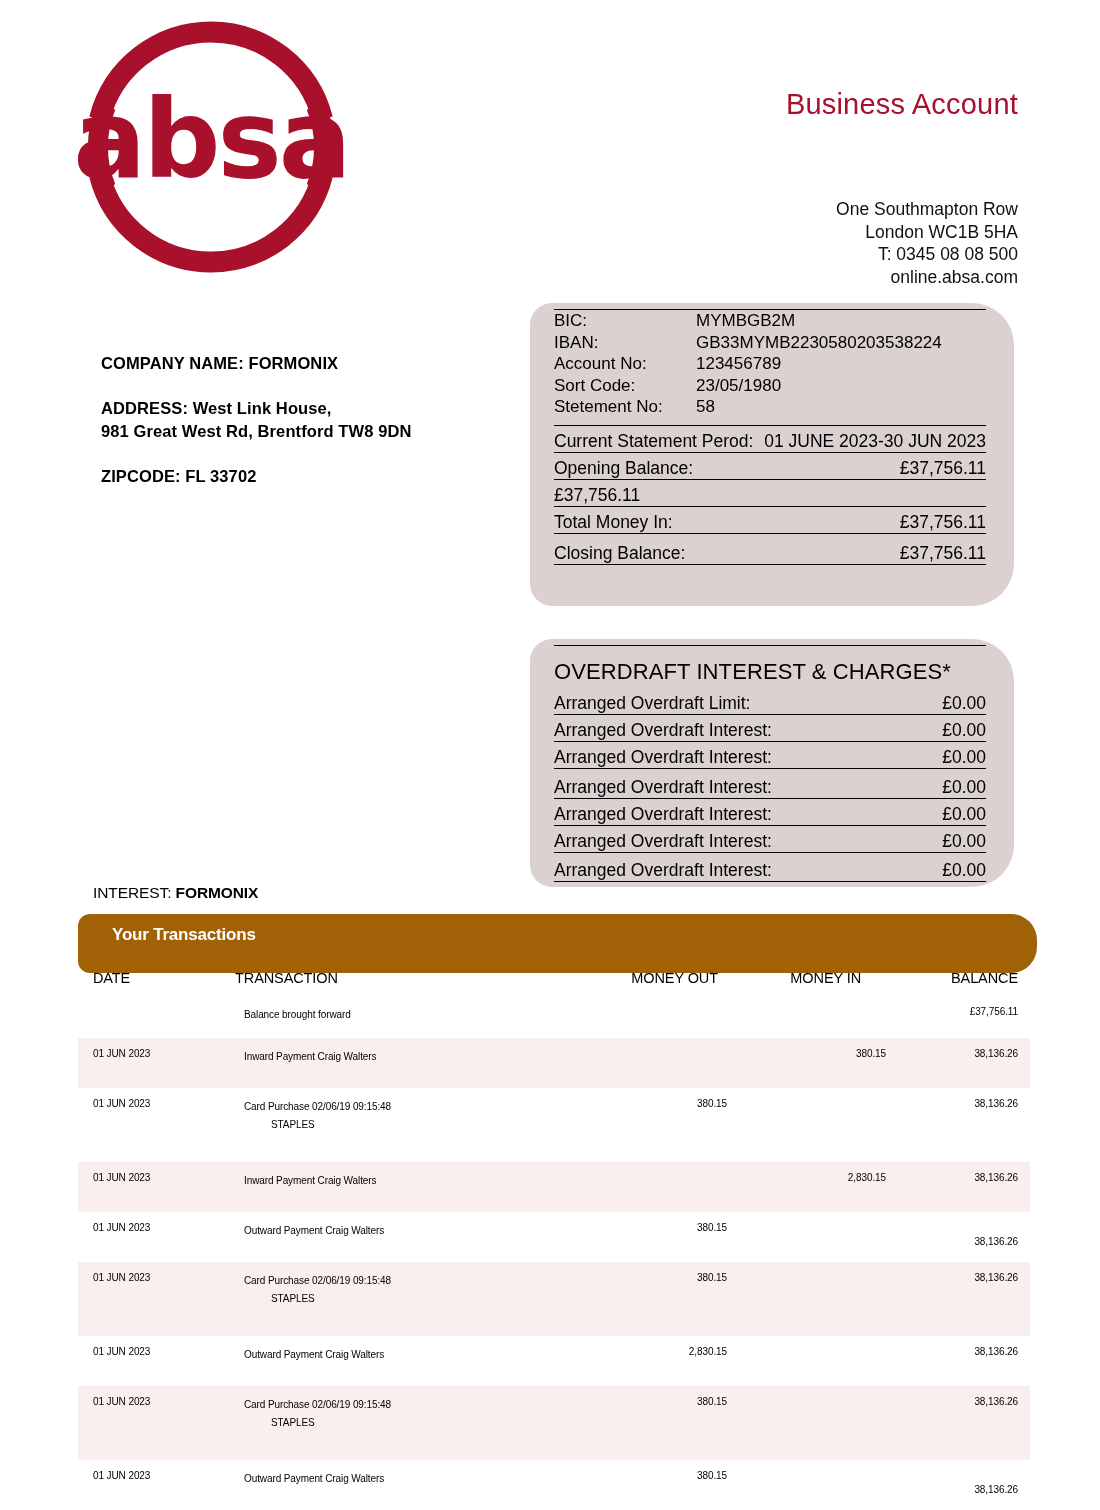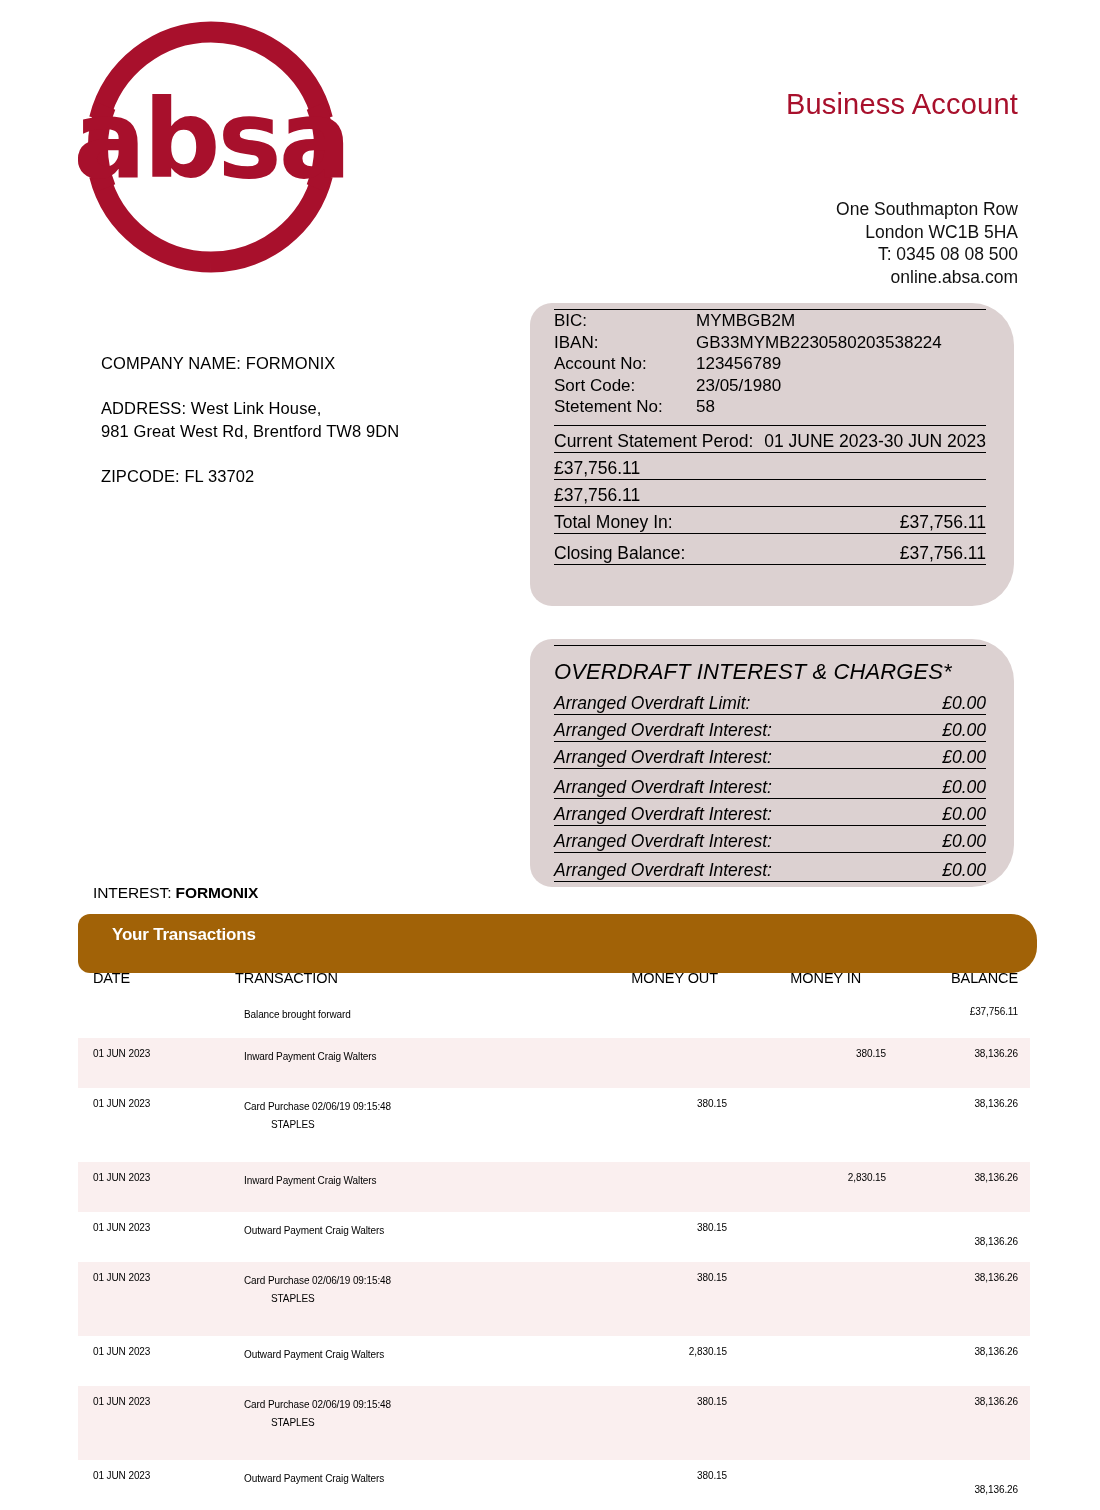--- a/index.html
+++ b/index.html
@@ -47,21 +47,21 @@
     color: #111;
     white-space: nowrap;
     margin-left: 28px;
   }
 
   
   .company-block {
     position: absolute;
     left: 101px;
     top: 352px;
-    font-weight: normal;
+    font-weight: bold;
     font-size: 16.5px;
     line-height: 23px;
     letter-spacing: 0.1px;
   }
   .company-block .gap { height: 22px; }
 
   
   .card {
     position: absolute;
     background: #DCD1D1;
@@ -72,21 +72,20 @@
     left: 530px;
     top: 303px;
     width: 484px;
     height: 303px;
   }
   #overdraft-card {
     left: 530px;
     top: 639px;
     width: 484px;
     height: 248px;
-    font-style: italic;
   }
 
   .card-title {
     font-size: 21.5px;
     font-weight: bold;
     padding: 13px 0 3px 10px;
     letter-spacing: 0.1px;
   }
   .card-title.thin { font-weight: normal; font-size: 22px; }
 
@@ -249,20 +248,21 @@
     </div>
   </div>
 
   <div class="hr-line" style="margin-top:7px;"></div>
   <div class="fin-row">
     <span class="lbl">Current Statement Perod:</span>
     <span class="val">01 JUNE 2023-30 JUN 2023</span>
   </div>
   <div class="hr-line"></div>
   <div class="fin-row">
+    <span class="lbl">Opening Balance:</span>
     <span class="val">£37,756.11</span>
   </div>
   <div class="hr-line"></div>
   <div class="fin-row">
     <span class="val">£37,756.11</span>
   </div>
   <div class="hr-line"></div>
   <div class="fin-row">
     <span class="lbl">Total Money In:</span>
     <span class="val">£37,756.11</span>

